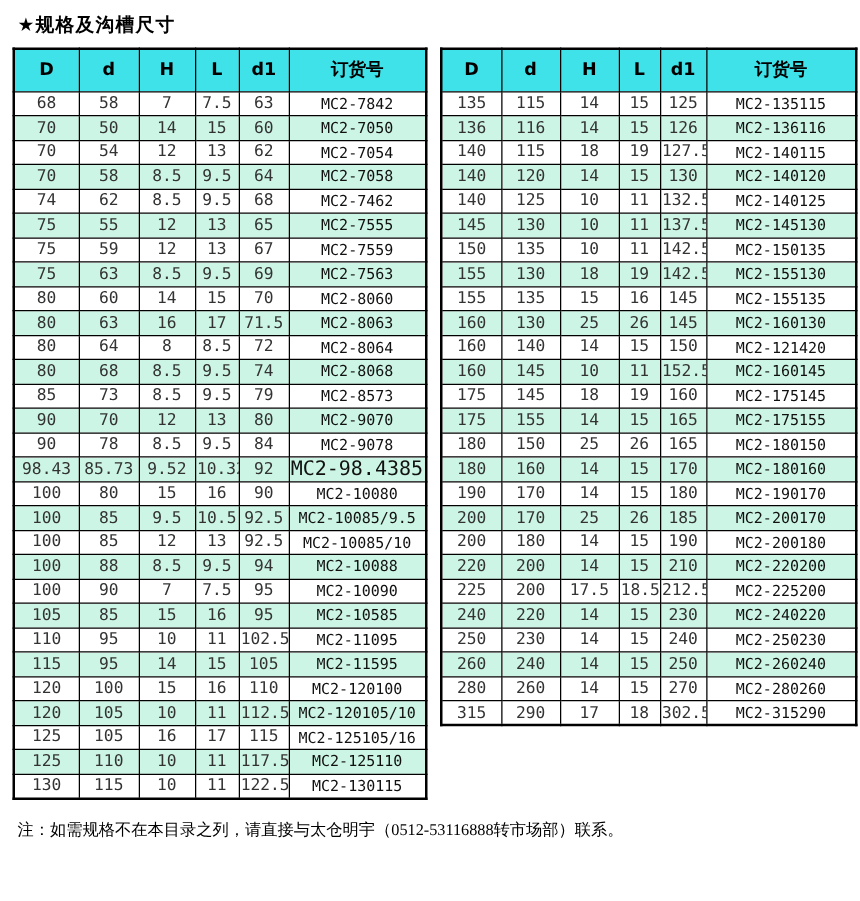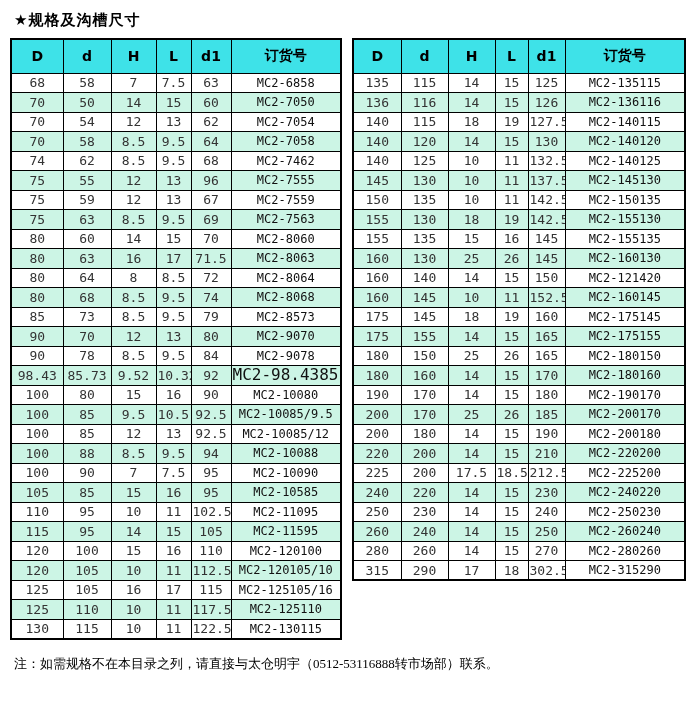--- a/index.html
+++ b/index.html
@@ -100,21 +100,21 @@
             <th>订货号</th>
           </tr>
         </thead>
         <tbody>
           <tr class="plain">
             <td class="cell-D">68</td>
             <td class="cell-d">58</td>
             <td class="cell-H">7</td>
             <td class="cell-L">7.5</td>
             <td class="cell-d1">63</td>
-            <td class="cell-order-no">MC2-6858</td>
+            <td class="cell-order-no">MC2-7842</td>
           </tr>
           <tr class="alt">
             <td class="cell-D">70</td>
             <td class="cell-d">50</td>
             <td class="cell-H">14</td>
             <td class="cell-L">15</td>
             <td class="cell-d1">60</td>
             <td class="cell-order-no">MC2-7050</td>
           </tr>
           <tr class="plain">
@@ -139,21 +139,21 @@
             <td class="cell-H">8.5</td>
             <td class="cell-L">9.5</td>
             <td class="cell-d1">68</td>
             <td class="cell-order-no">MC2-7462</td>
           </tr>
           <tr class="alt">
             <td class="cell-D">75</td>
             <td class="cell-d">55</td>
             <td class="cell-H">12</td>
             <td class="cell-L">13</td>
-            <td class="cell-d1">96</td>
+            <td class="cell-d1">65</td>
             <td class="cell-order-no">MC2-7555</td>
           </tr>
           <tr class="plain">
             <td class="cell-D">75</td>
             <td class="cell-d">59</td>
             <td class="cell-H">12</td>
             <td class="cell-L">13</td>
             <td class="cell-d1">67</td>
             <td class="cell-order-no">MC2-7559</td>
           </tr>
@@ -244,21 +244,21 @@
             <td class="cell-L">10.5</td>
             <td class="cell-d1">92.5</td>
             <td class="cell-order-no">MC2-10085/9.5</td>
           </tr>
           <tr class="plain">
             <td class="cell-D">100</td>
             <td class="cell-d">85</td>
             <td class="cell-H">12</td>
             <td class="cell-L">13</td>
             <td class="cell-d1">92.5</td>
-            <td class="cell-order-no">MC2-10085/12</td>
+            <td class="cell-order-no">MC2-10085/10</td>
           </tr>
           <tr class="alt">
             <td class="cell-D">100</td>
             <td class="cell-d">88</td>
             <td class="cell-H">8.5</td>
             <td class="cell-L">9.5</td>
             <td class="cell-d1">94</td>
             <td class="cell-order-no">MC2-10088</td>
           </tr>
           <tr class="plain">

